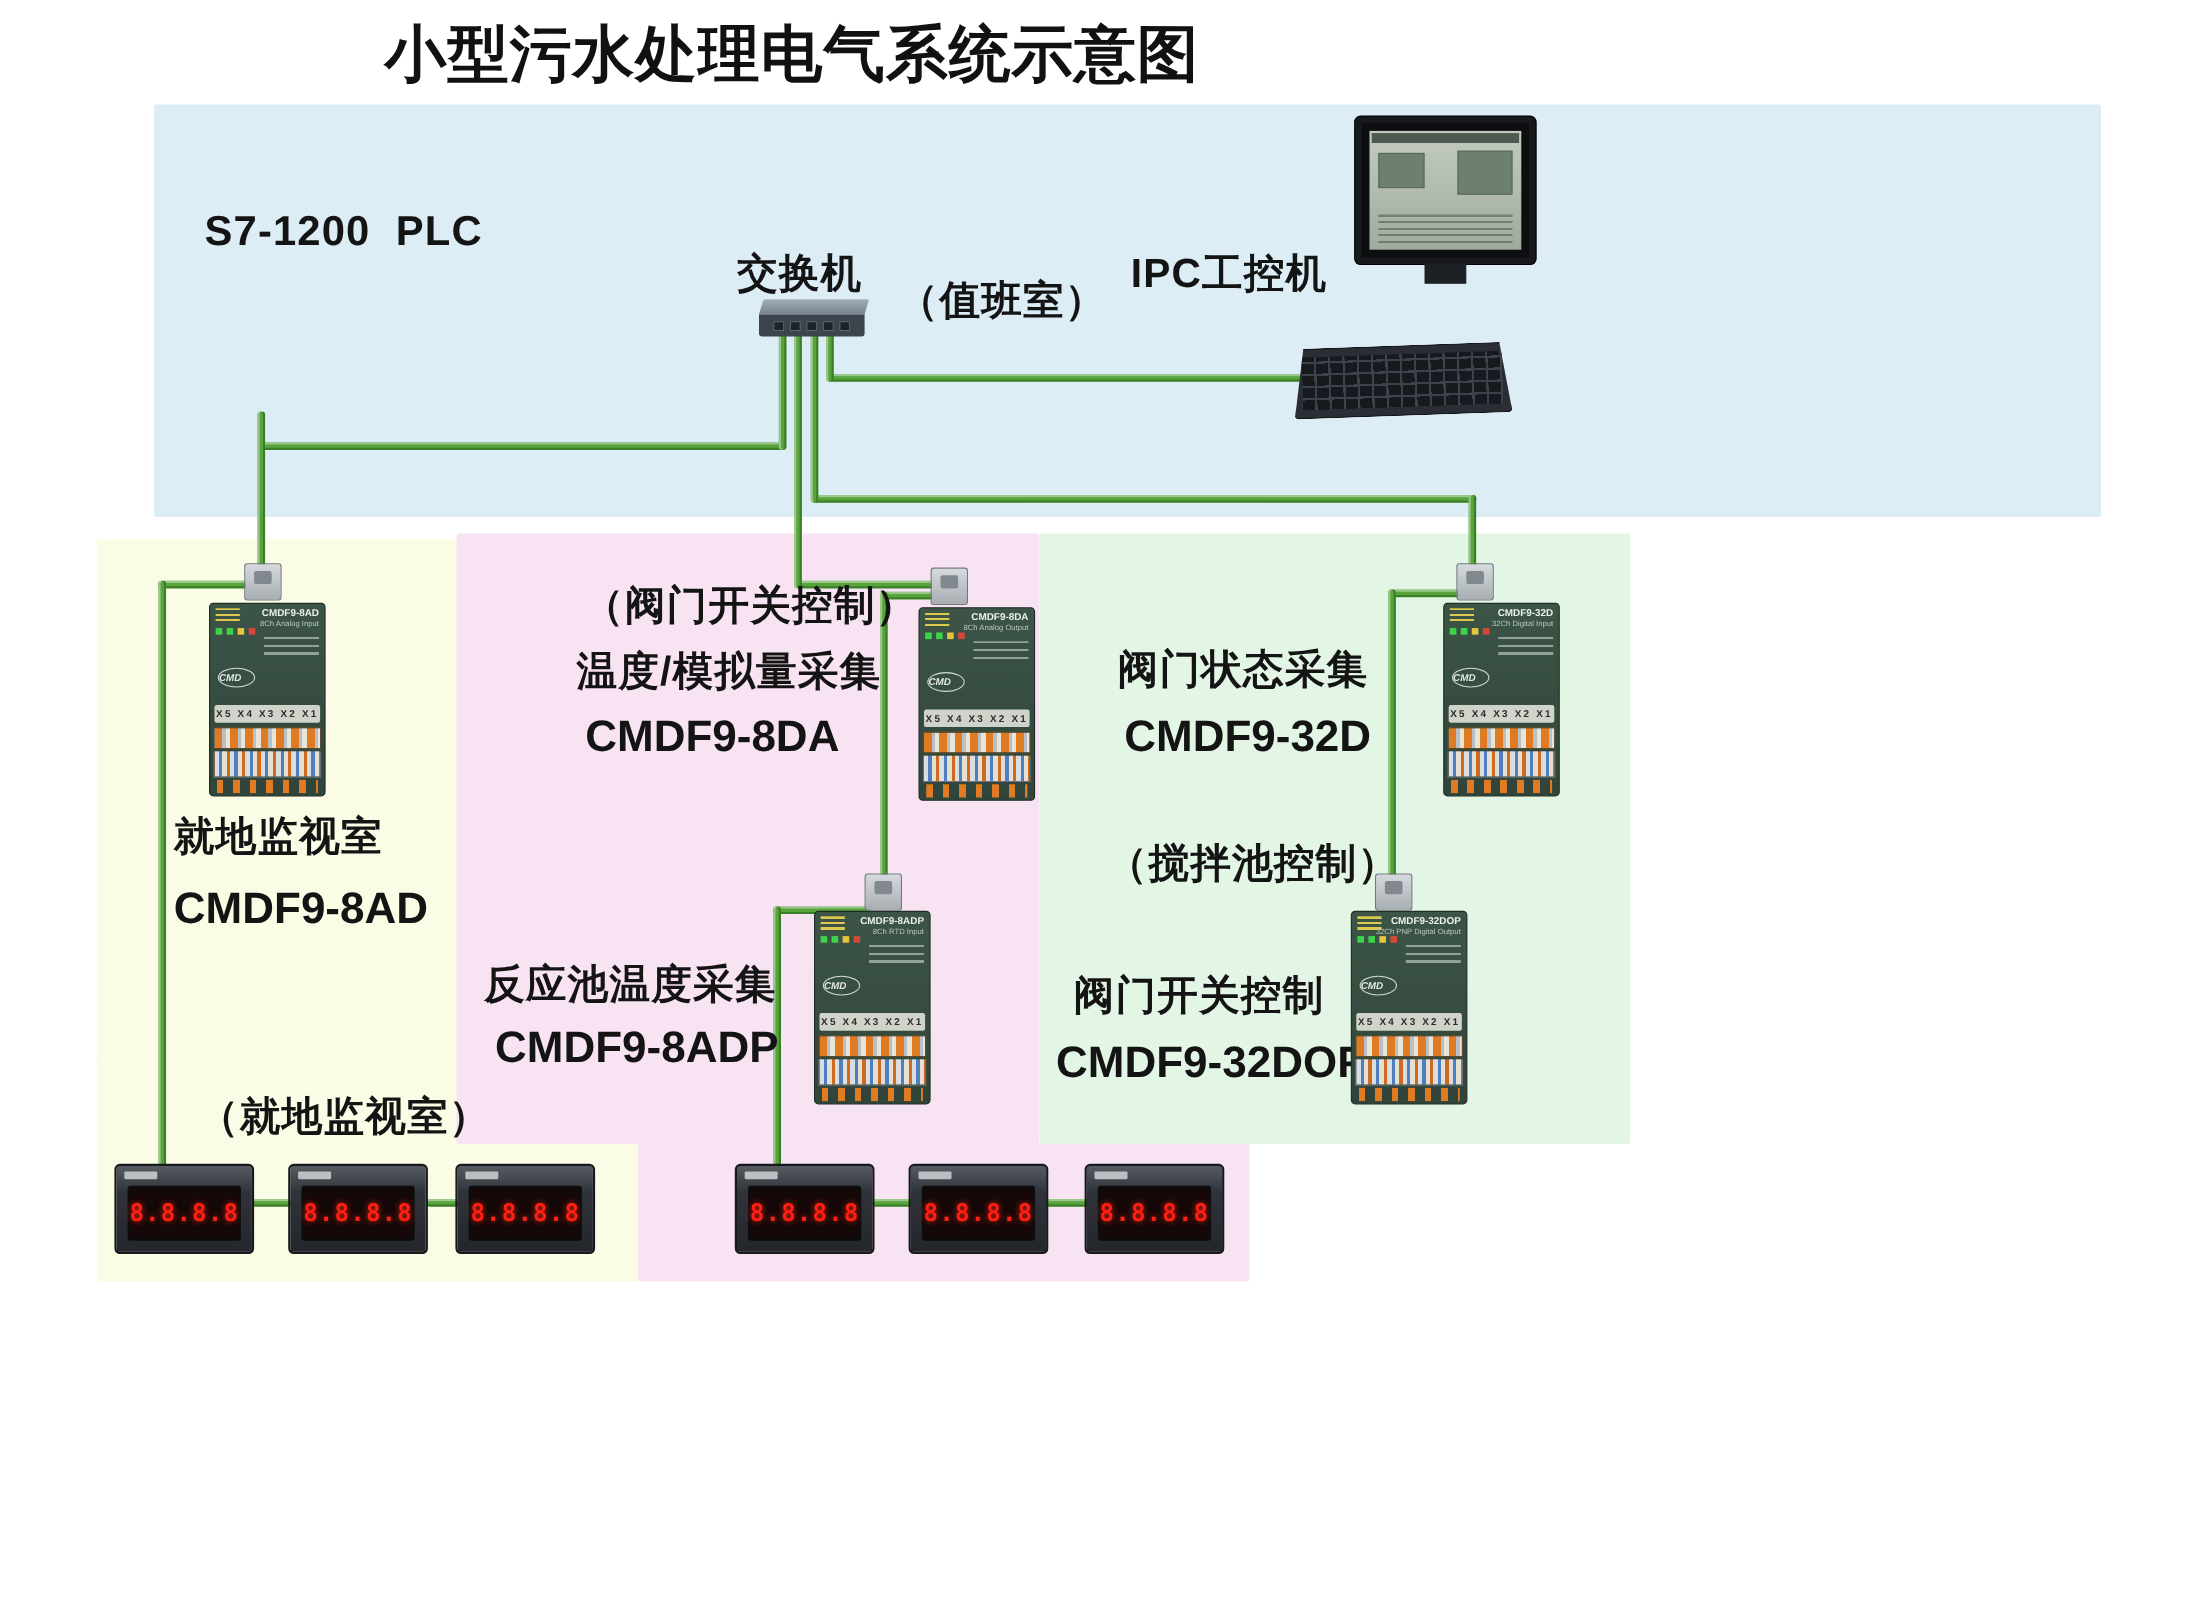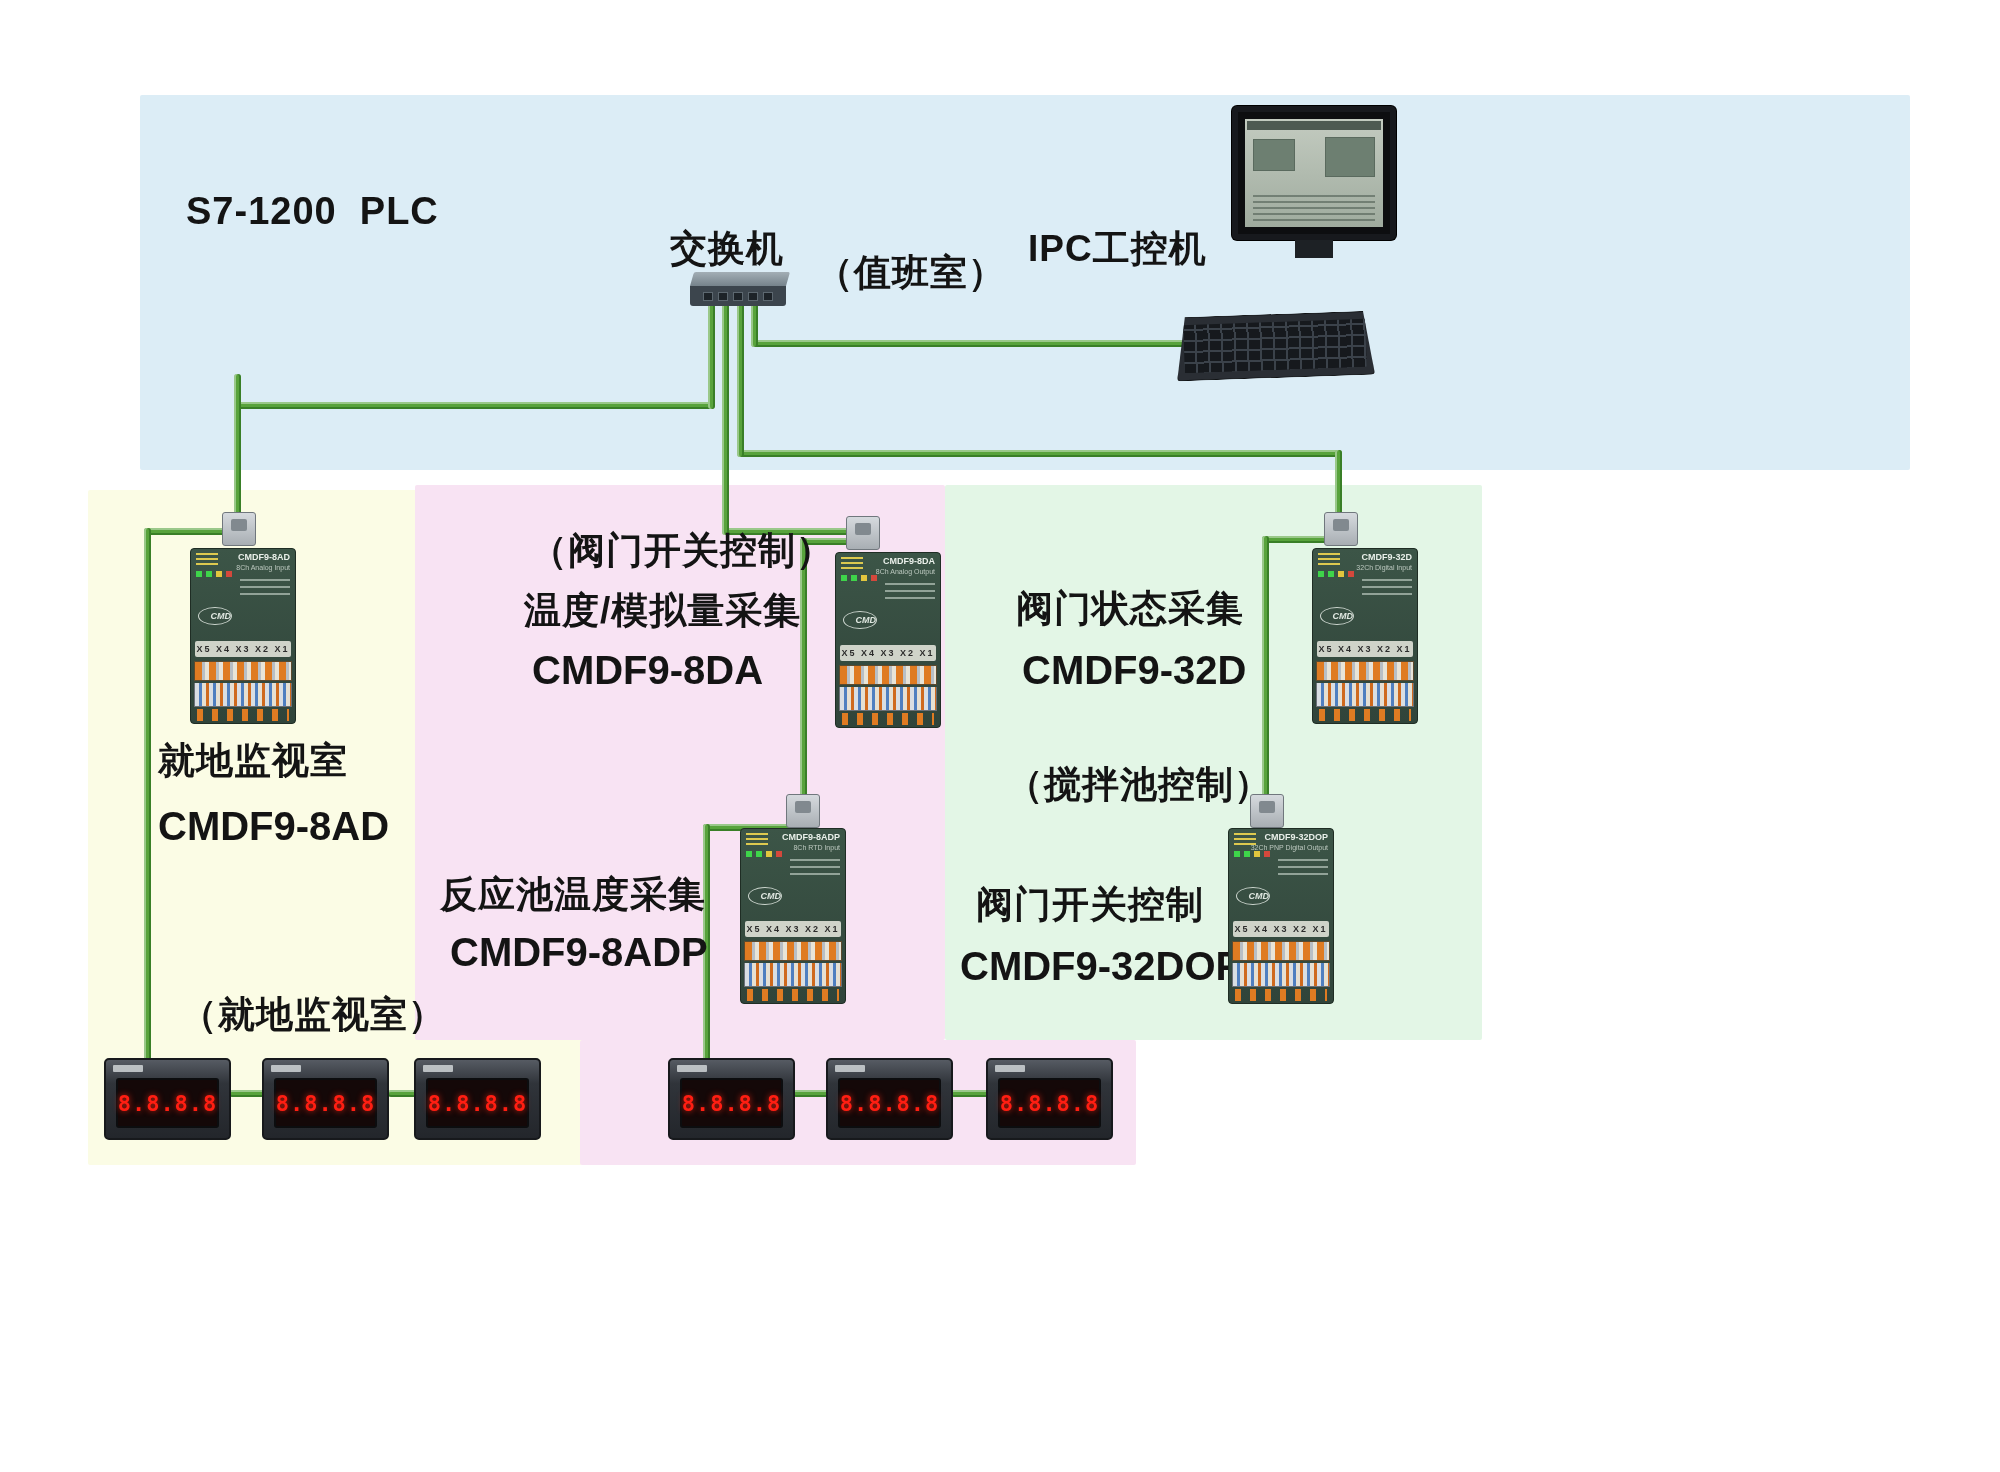--- a/index.html
+++ b/index.html
@@ -95,21 +95,21 @@
              background:repeating-linear-gradient(180deg,#ddc94f 0 2px,transparent 2px 5px)}
   .mod-leds{position:absolute;left:5px;top:22px;width:40px;height:6px;background-repeat:no-repeat;
             background-image:linear-gradient(#3ed44a,#3ed44a),linear-gradient(#3ed44a,#3ed44a),
                              linear-gradient(#e2c63e,#e2c63e),linear-gradient(#d4483c,#d4483c);
             background-size:6px 6px;background-position:0 0,10px 0,20px 0,30px 0}
   .mod-model{position:absolute;top:3px;right:5px;font-size:9px;font-weight:700;color:#e9efe9;white-space:pre}
   .mod-sub{position:absolute;top:15px;right:5px;font-size:7px;color:#bcc8bf;white-space:pre}
   .mod-lines{position:absolute;top:30px;right:5px;width:50px;height:18px;opacity:.8;
              background:repeating-linear-gradient(180deg,rgba(205,218,208,.75) 0 2px,transparent 2px 7px)}
   .mod-logo{position:absolute;left:7px;top:58px;width:34px;height:18px;border:1px solid #cdd6cf;border-radius:50%;
-            color:#dfe7e0;font-size:9px;font-style:italic;font-weight:700;line-height:16px;text-align:right}
+            color:#dfe7e0;font-size:9px;font-style:italic;font-weight:700;line-height:16px;text-align:left}
   .mod-xrow{position:absolute;left:4px;right:4px;top:92px;height:16px;background:#cfd3c9;border-radius:2px;
             color:#2c2c2c;font-size:9px;font-weight:700;line-height:16px;text-align:center;letter-spacing:2px;white-space:pre}
   .mod-term1{position:absolute;left:3px;right:3px;top:112px;height:20px;border:1px solid #5c4a2e;
              background:repeating-linear-gradient(90deg,#df7b22 0 7px,#b8bfc6 7px 10px,#e8e4d8 10px 14px)}
   .mod-term2{position:absolute;left:3px;right:3px;top:134px;height:24px;border:1px solid #6b7077;border-top:none;
              background:repeating-linear-gradient(90deg,#d9dee3 0 4px,#4f7fc0 4px 7px,#e6e0d2 7px 11px,#cf6a1e 11px 14px)}
   .mod-tails{position:absolute;left:6px;right:6px;top:160px;height:12px;
              background:repeating-linear-gradient(90deg,#df7b22 0 6px,transparent 6px 15px)}
 
   
@@ -126,20 +126,21 @@
 
 <div class="canvas">
 
   <div class="panel p-blue" style="left:140px;top:95px;width:1770px;height:375px"></div>
   <div class="panel p-yellow" style="left:88px;top:490px;width:392px;height:480px"></div>
   <div class="panel p-yellow" style="left:88px;top:960px;width:494px;height:205px"></div>
   <div class="panel p-pink" style="left:415px;top:485px;width:530px;height:555px"></div>
   <div class="panel p-pink" style="left:580px;top:1040px;width:556px;height:125px"></div>
   <div class="panel p-green" style="left:945px;top:485px;width:537px;height:555px"></div>
 
+  <div class="title">小型污水处理电气系统示意图</div>
 
   <div class="cable h" style="left:237px;top:402px;width:477px"></div>
   <div class="cable h" style="left:724px;top:528px;width:128px"></div>
   <div class="cable h" style="left:738px;top:450px;width:604px"></div>
   <div class="cable h" style="left:752px;top:340px;width:436px"></div>
   <div class="cable h" style="left:144px;top:528px;width:82px"></div>
   <div class="cable h" style="left:800px;top:538px;width:52px"></div>
   <div class="cable h" style="left:703px;top:824px;width:88px"></div>
   <div class="cable h" style="left:1262px;top:536px;width:66px"></div>
   <div class="cable h" style="left:229px;top:1090px;width:36px"></div>

